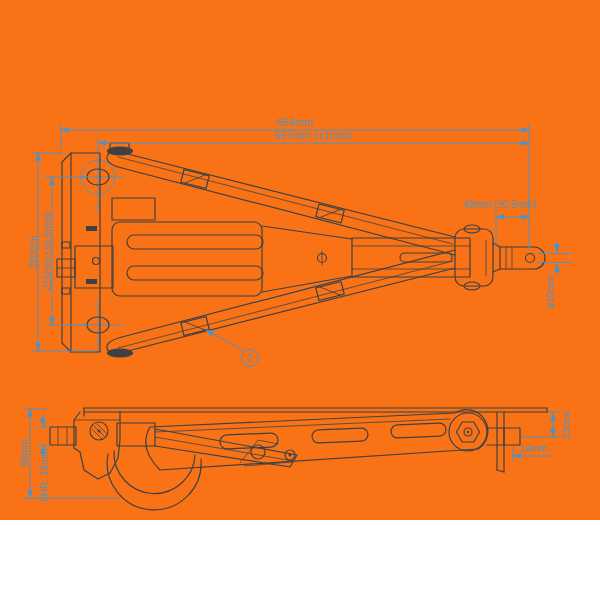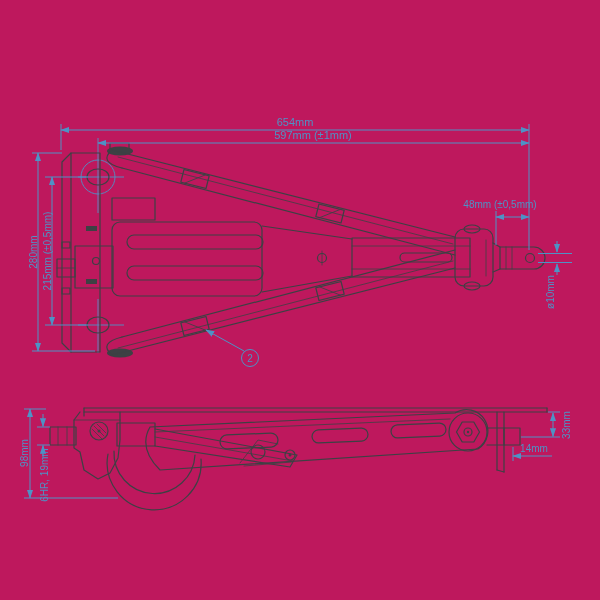--- a/index.html
+++ b/index.html
@@ -1,16 +1,16 @@
 <!DOCTYPE html>
 <html><head>
 <meta charset="utf-8">
 <style>
   html,body{margin:0;padding:0;background:#ffffff;}
-  .canvas{position:relative;width:600px;height:600px;background:#be185d;overflow:hidden;
+  .canvas{position:relative;width:600px;height:520px;background:#f97316;overflow:hidden;
           font-family:"Liberation Sans",sans-serif;}
   svg{position:absolute;left:0;top:0;}
   .dk{stroke:#3d4144;stroke-width:1.2;fill:none;stroke-linejoin:round;stroke-linecap:round;}
   .dkt{stroke:#3d4144;stroke-width:0.8;fill:none;stroke-linecap:round;}
   .dkf{fill:#3d4144;stroke:none;}
   .bl{stroke:#4e92c6;stroke-width:1;fill:none;}
   .blt{stroke:#4e92c6;stroke-width:0.9;fill:none;}
   .dim{fill:#4e92c6;font-size:11px;font-family:"Liberation Sans",sans-serif;text-anchor:middle;}
   .dims{fill:#4e92c6;font-size:10px;font-family:"Liberation Sans",sans-serif;text-anchor:middle;}
 </style>

